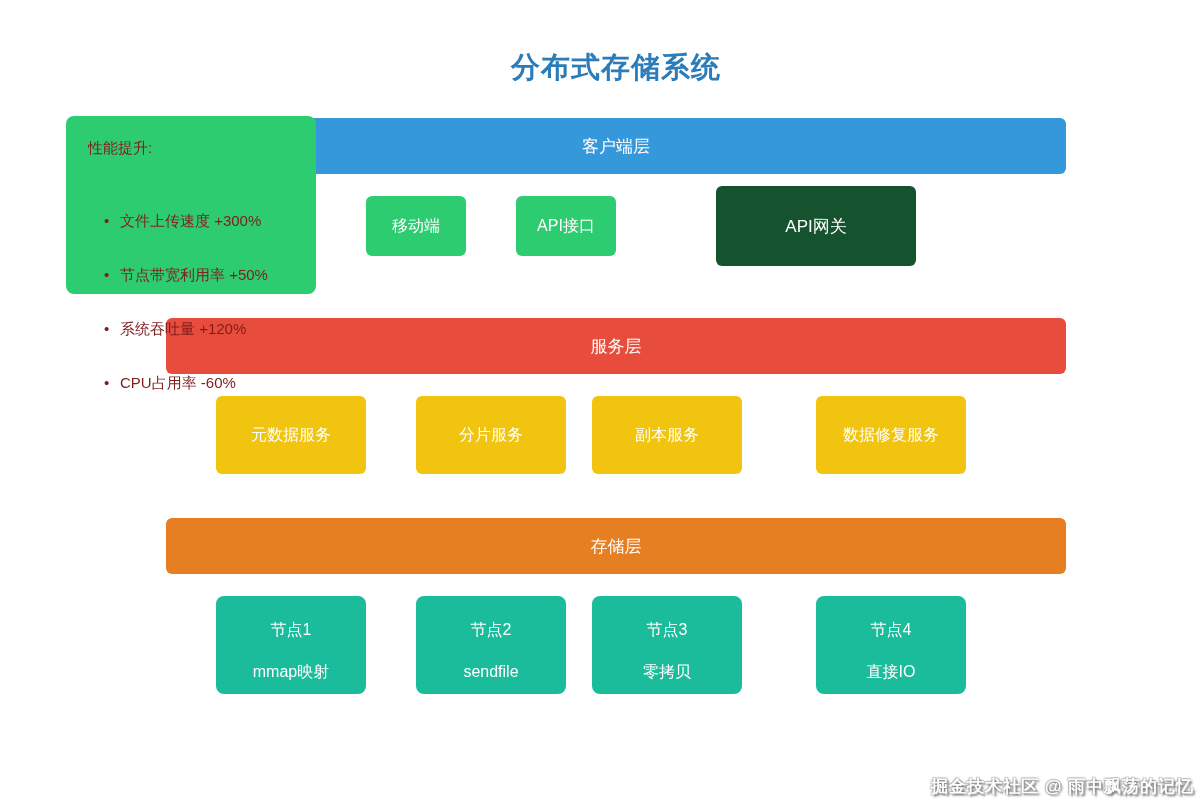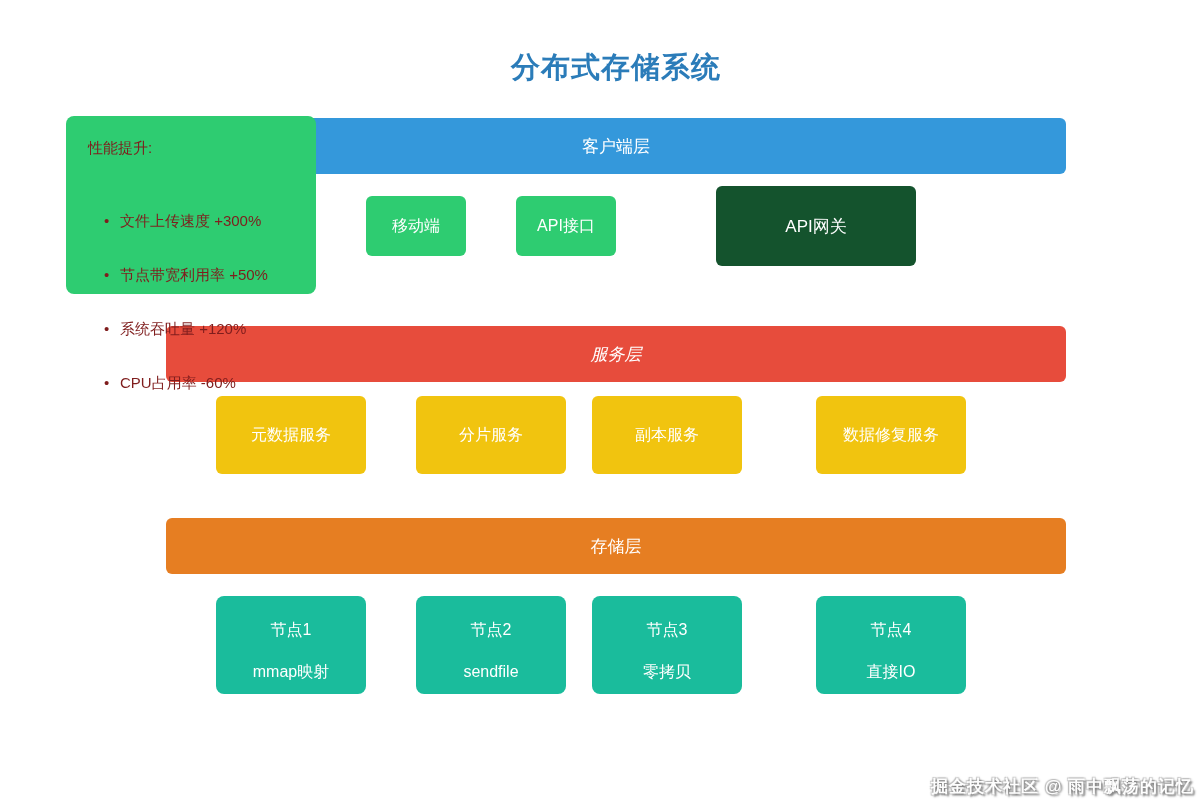--- a/index.html
+++ b/index.html
@@ -24,21 +24,21 @@
   }
   .layer-bar {
     position: absolute;
     left: 150px; width: 900px; height: 56px;
     border-radius: 6px;
     display: flex; align-items: flex-end; justify-content: center;
     color: #ffffff;
     font-size: 17px;
   }
   .bar-client  { top: 102px; background: #3498db; z-index: 1; }
-  .bar-service { top: 310px; background: #e74c3c; font-style: italic; }
+  .bar-service { top: 302px; background: #e74c3c; }
   .bar-storage { top: 502px; background: #e67e22; }
 
   .perf-panel {
     position: absolute;
     left: 50px; top: 100px; width: 250px; height: 178px;
     background: #2ecc71;
     border-radius: 8px;
     color: #7f1d1d;
     padding: 15px 14px;
     z-index: 2;

